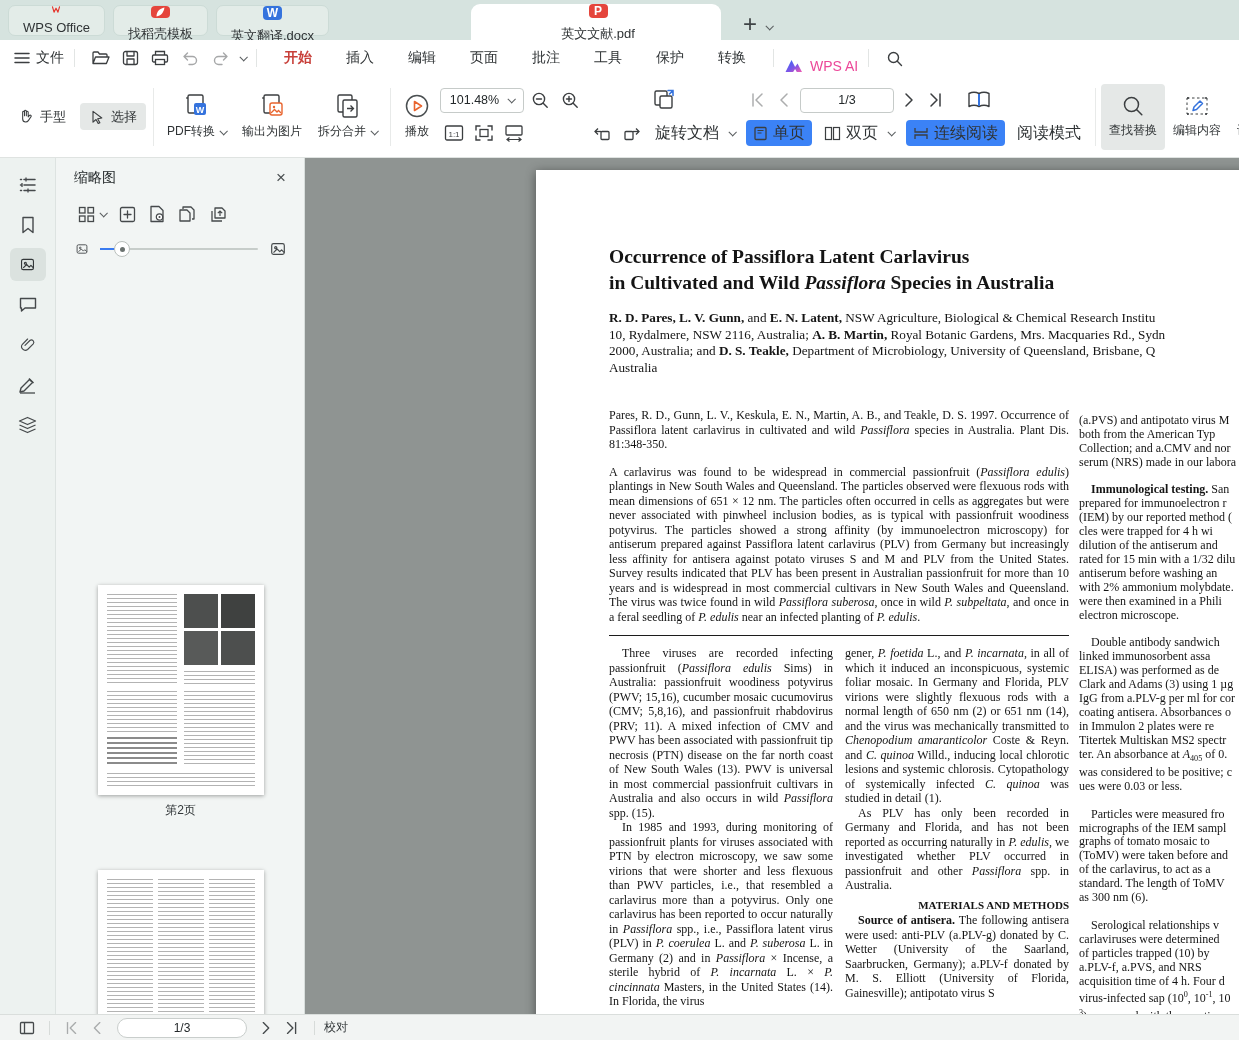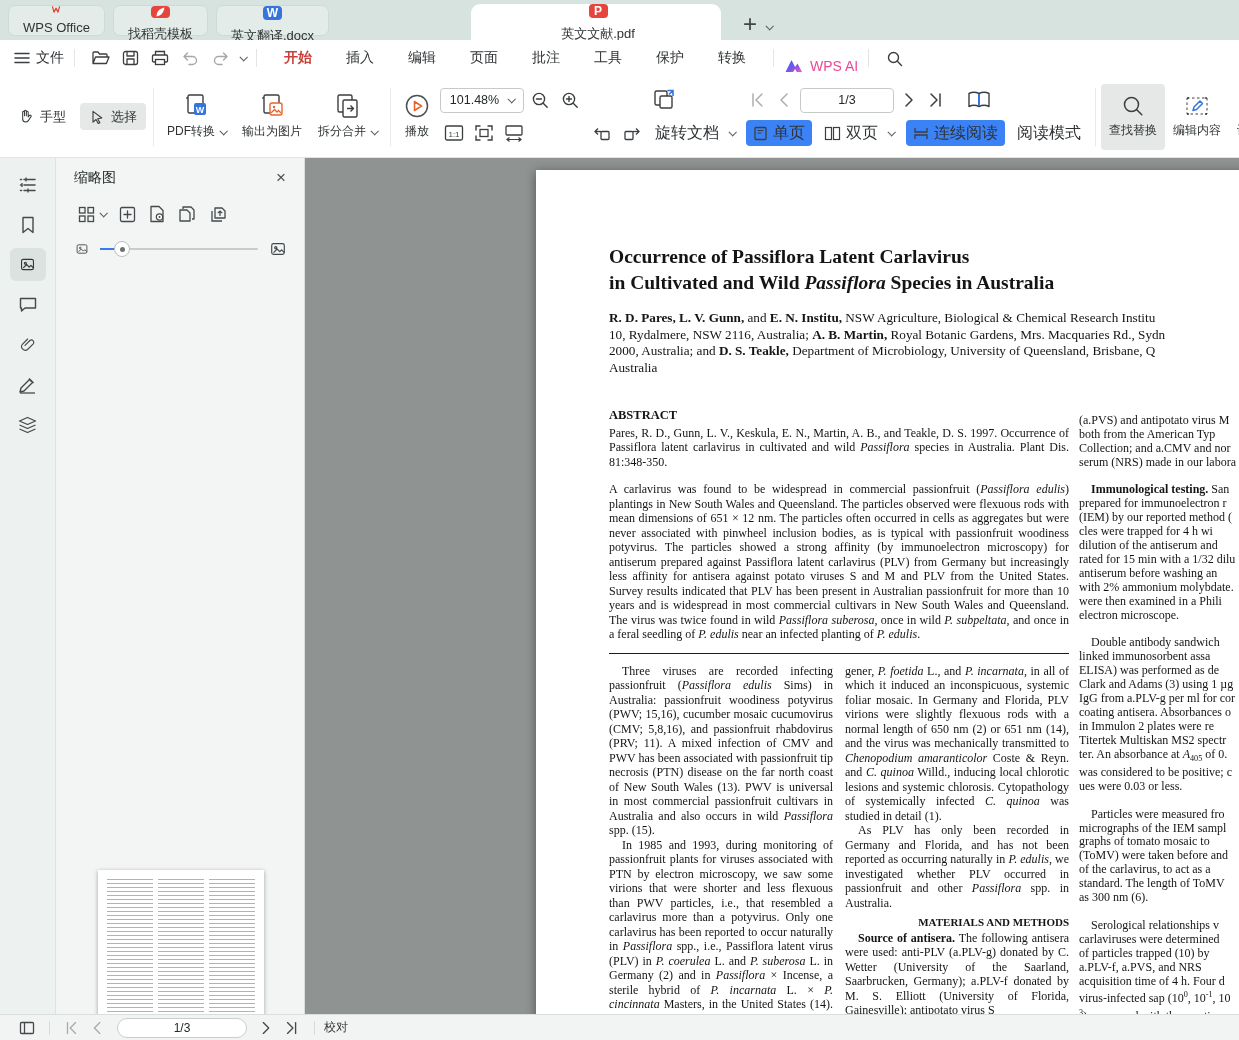--- a/index.html
+++ b/index.html
@@ -559,41 +559,55 @@
       <span class="track">
           <span class="fill"></span>
           <span class="knob"></span>
         </span>
       <svg width="20" height="18" viewBox="0 0 20 20" style="color:#45494b">
           <use href="#i-img"></use>
         </svg>
     </div>
 
 
+    <div class="thumbwrap" style="top:427px;">
+      <div class="thumb" style="height:210px;">
+        <div class="txt" style="left:9px;top:9px;width:70px;height:90px;"></div>
+        <div class="imgsq" style="left:86px;top:9px;width:34px;height:34px;"></div>
+        <div class="imgsq" style="left:123px;top:9px;width:34px;height:34px;background:#3f4140;"></div>
+        <div class="imgsq" style="left:86px;top:46px;width:34px;height:34px;background:#585a59;"></div>
+        <div class="imgsq" style="left:123px;top:46px;width:34px;height:34px;"></div>
+        <div class="txt" style="left:86px;top:86px;width:71px;height:13px;"></div>
+        <div class="txt" style="left:9px;top:106px;width:70px;height:42px;"></div>
+        <div class="txtd" style="left:9px;top:152px;width:70px;height:30px;"></div>
+        <div class="txt" style="left:86px;top:106px;width:71px;height:76px;"></div>
+        <div class="txt" style="left:9px;top:188px;width:148px;height:13px;"></div>
+      </div>
+      <span class="tlabel">第2页</span>
+    </div>
 
     <div class="thumbwrap" style="top:712px;">
       <div class="thumb" style="height:200px;">
         <div class="txt" style="left:9px;top:9px;width:46px;height:180px;"></div>
         <div class="txt" style="left:60px;top:9px;width:46px;height:180px;"></div>
         <div class="txt" style="left:111px;top:9px;width:46px;height:180px;"></div>
       </div>
     </div>
   </div>
 
   <div id="docarea">
     <div id="page">
       <div class="ptitle" style="top:100px;"><span>in Cultivated and Wild </span><span class="i">Passiflora</span><span> Species in Australia</span></div>
       <div class="ptitle">Occurrence of Passiflora Latent Carlavirus</div>
-      <div class="pauth"><span class="b">R. D. Pares, L. V. Gunn,</span><span> and </span><span class="b">E. N. Institu,</span><span> NSW Agriculture, Biological &amp; Chemical Research Institu
+      <div class="pauth"><span class="b">R. D. Pares, L. V. Gunn,</span><span> and </span><span class="b">E. N. Latent,</span><span> NSW Agriculture, Biological &amp; Chemical Research Institu
 10, Rydalmere, NSW 2116, Australia; </span><span class="b">A. B. Martin,</span><span> Royal Botanic Gardens, Mrs. Macquaries Rd., Sydn
 2000, Australia; and </span><span class="b">D. S. Teakle,</span><span> Department of Microbiology, University of Queensland, Brisbane, Q
 Australia</span></div>
 
       <div class="pflow">
-        <div class="absh">ABSTRACT</div>
         <p><span>Pares, R. D., Gunn, L. V., Keskula, E. N., Martin, A. B., and Teakle, D. S. 1997. Occurrence of Passiflora latent carlavirus in cultivated and wild </span><span class="i">Passiflora</span><span> species in Australia. Plant Dis. 81:348-350.</span></p>
         <p class="gap"><span>A carlavirus was found to be widespread in commercial passionfruit (</span><span class="i">Passiflora edulis</span><span>) plantings in New South Wales and Queensland. The particles observed were flexuous rods with mean dimensions of 651 × 12 nm. The particles often occurred in cells as aggregates but were never associated with pinwheel inclusion bodies, as is typical with passionfruit woodiness potyvirus. The particles showed a strong affinity (by immunoelectron microscopy) for antiserum prepared against Passiflora latent carlavirus (PLV) from Germany but increasingly less affinity for antisera against potato viruses S and M and PLV from the United States. Survey results indicated that PLV has been present in Australian passionfruit for more than 10 years and is widespread in most commercial cultivars in New South Wales and Queensland. The virus was twice found in wild </span><span class="i">Passiflora suberosa</span><span>, once in wild </span><span class="i">P. subpeltata</span><span>, and once in a feral seedling of </span><span class="i">P. edulis</span><span> near an infected planting of </span><span class="i">P. edulis</span><span>.</span></p>
         <div class="rule"></div>
         <div class="cols">
           <div class="col">
             <p class="ind"><span>Three viruses are recorded infecting passionfruit (</span><span class="i">Passiflora edulis</span><span> Sims) in Australia: passionfruit woodiness potyvirus (PWV; 15,16), cucumber mosaic cucumovirus (CMV; 5,8,16), and passionfruit rhabdovirus (PRV; 11). A mixed infection of CMV and PWV has been associated with passionfruit tip necrosis (PTN) disease on the far north coast of New South Wales (13). PWV is universal in most commercial passionfruit cultivars in Australia and also occurs in wild </span><span class="i">Passiflora</span><span> spp. (15).</span></p>
             <p class="ind"><span>In 1985 and 1993, during monitoring of passionfruit plants for viruses associated with PTN by electron microscopy, we saw some virions that were shorter and less flexuous than PWV particles, i.e., that resembled a carlavirus more than a potyvirus. Only one carlavirus has been reported to occur naturally in </span><span class="i">Passiflora</span><span> spp., i.e., Passiflora latent virus (PLV) in </span><span class="i">P. coerulea</span><span> L. and </span><span class="i">P. suberosa</span><span> L. in Germany (2) and in </span><span class="i">Passiflora</span><span> × Incense, a sterile hybrid of </span><span class="i">P. incarnata</span><span> L. × </span><span class="i">P. cincinnata</span><span> Masters, in the United States (14). In Florida, the virus</span></p>
           </div>
           <div class="col">
             <p><span>gener, </span><span class="i">P. foetida</span><span> L., and </span><span class="i">P. incarnata</span><span>, in all of which it induced an inconspicuous, systemic foliar mosaic. In Germany and Florida, PLV virions were slightly flexuous rods with a normal length of 650 nm (2) or 651 nm (14), and the virus was mechanically transmitted to </span><span class="i">Chenopodium amaranticolor</span><span> Coste &amp; Reyn. and </span><span class="i">C. quinoa</span><span> Willd., inducing local chlorotic lesions and systemic chlorosis. Cytopathology of systemically infected </span><span class="i">C. quinoa</span><span> was studied in detail (1).</span></p>

